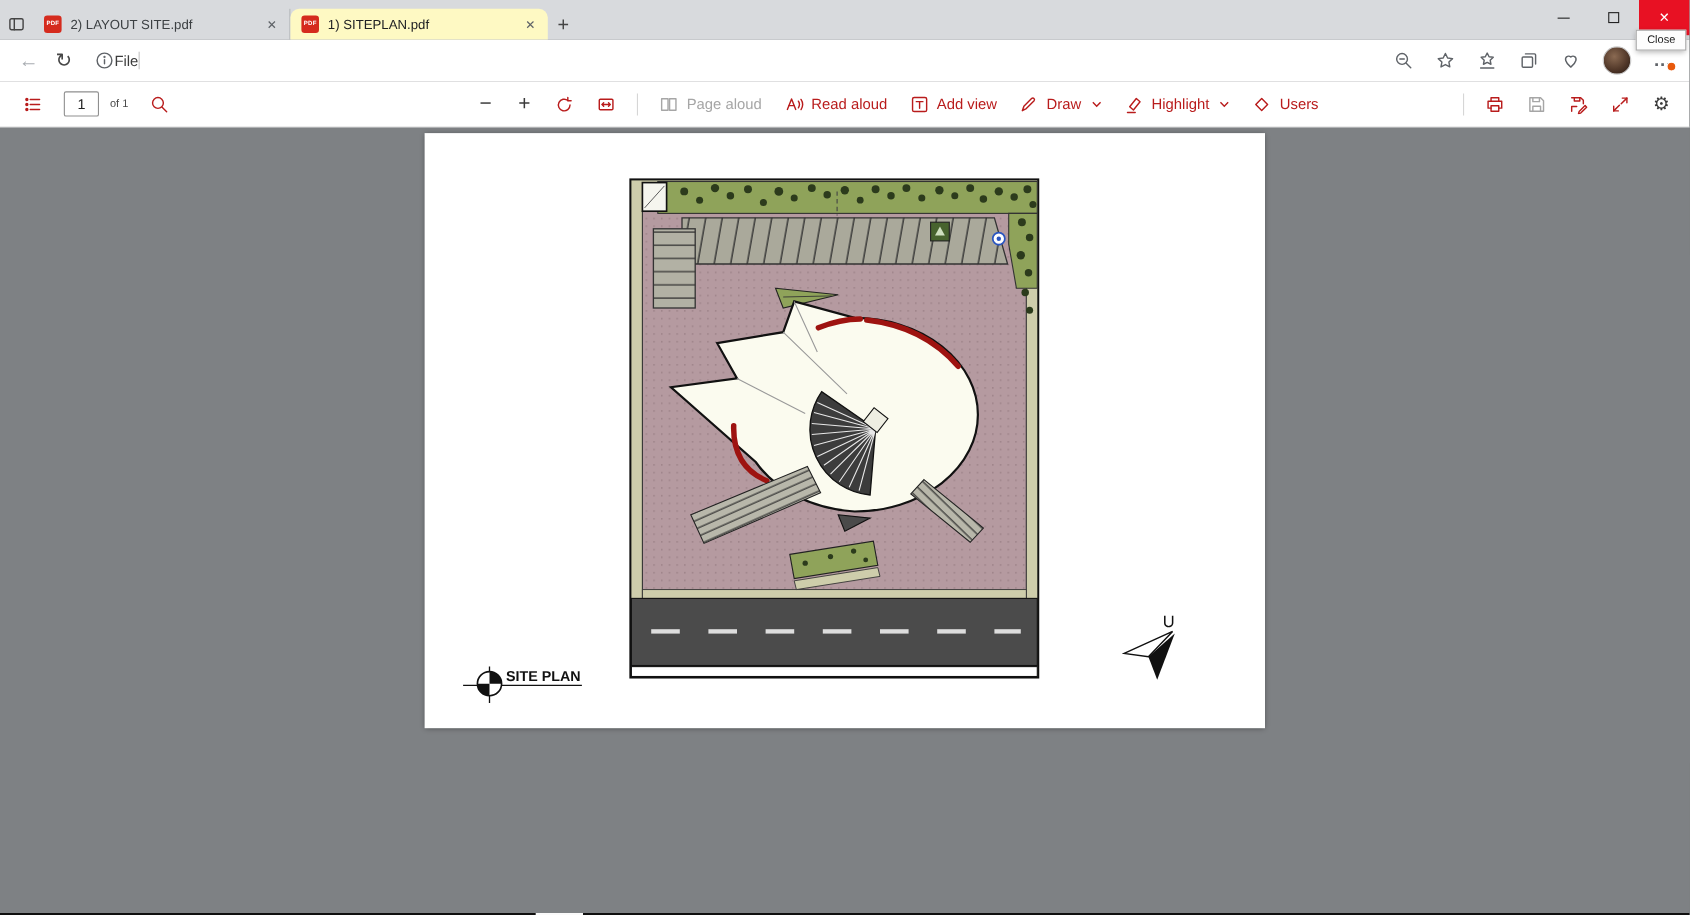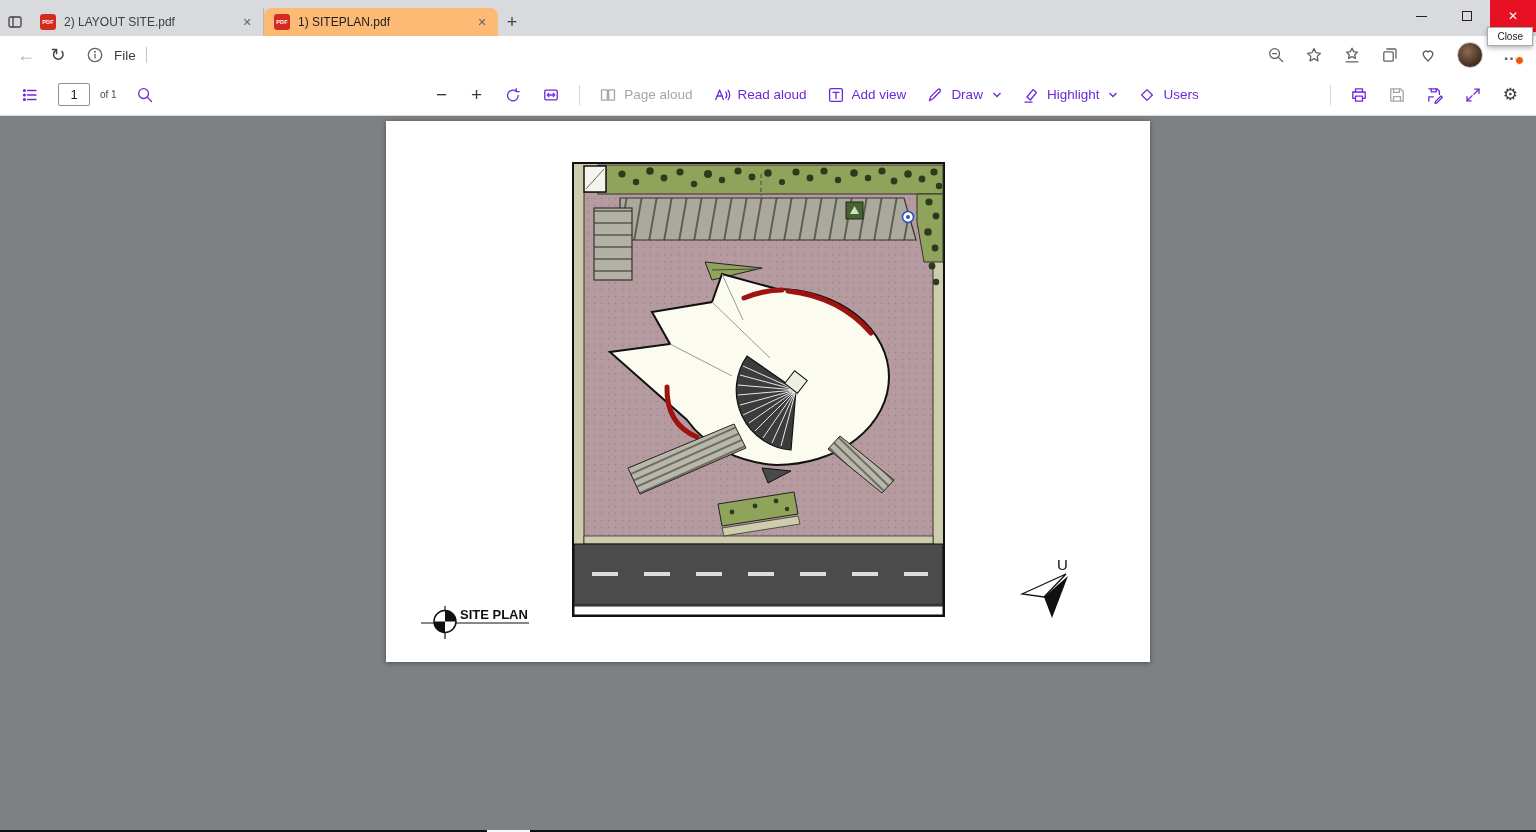--- a/index.html
+++ b/index.html
@@ -3,55 +3,55 @@
 <meta charset="utf-8">
 <style>
   * { margin:0; padding:0; box-sizing:border-box; }
   html,body { width:1536px; height:832px; overflow:hidden; font-family:"Liberation Sans", sans-serif; background:#7e8184; }
 
   
   .titlebar { height:36px; background:#d8dadd; display:flex; align-items:flex-end; position:relative; }
   .tab-actions { width:30px; height:28px; display:flex; align-items:center; justify-content:center; color:#444; }
   .tab { width:234px; height:28px; display:flex; align-items:center; gap:8px; padding:0 8px 0 10px; font-size:12px; color:#3c4043; position:relative; }
   .tab.inactive { border-right:1px solid #b7b9bc; }
-  .tab.active { background:#fdba74; border-radius:8px 8px 0 0; color:#202124; }
+  .tab.active { background:#fef9c3; border-radius:8px 8px 0 0; color:#202124; }
   .tab .tab-label { flex:1; white-space:nowrap; overflow:hidden; text-overflow:ellipsis; }
   .tab .tab-close { width:16px; height:16px; display:flex; align-items:center; justify-content:center; font-size:11px; color:#5f6368; border-radius:50%; }
   .pdf-fav { width:16px; height:16px; background:#d52b1e; border-radius:3px; color:#fff; font-size:5.5px; font-weight:bold; display:flex; align-items:center; justify-content:center; letter-spacing:.2px; flex:none; }
   .newtab { width:28px; height:28px; display:flex; align-items:center; justify-content:center; font-size:18px; color:#444; }
   .win-controls { position:absolute; right:0; top:0; height:32px; display:flex; }
   .win-btn { width:46px; height:32px; display:flex; align-items:center; justify-content:center; }
   .min-glyph { width:11px; height:1px; background:#222; }
   .max-glyph { width:10px; height:10px; border:1.1px solid #222; }
   .win-close { background:#e81123; color:#fff; font-size:12px; }
   .tooltip { position:absolute; top:27px; right:3px; background:#fdfdfd; border:1px solid #a9a9a9; box-shadow:0 2px 5px rgba(0,0,0,.3); padding:3px 9px; font-size:10px; color:#1a1a1a; z-index:60; }
 
   
   .addressbar { height:38px; background:#fff; display:flex; align-items:center; padding:0 10px; }
   .nav-btn { width:32px; height:32px; display:flex; align-items:center; justify-content:center; font-size:18px; border-radius:50%; }
   .nav-back { color:#a9adb2; }
   .nav-refresh { color:#474747; }
-  .url-area { display:flex; align-items:center; gap:10px; margin-left:12px; flex:1; min-width:0; }
+  .url-area { display:flex; align-items:center; margin-left:12px; flex:1; min-width:0; }
   .scheme { font-size:13.5px; color:#3c3c3c; }
   .vdiv16 { width:1px; height:16px; background:#c4c4c4; }
   .url-text { font-size:14px; color:#202124; white-space:nowrap; overflow:hidden; }
   .bar-icons { display:flex; align-items:center; gap:20px; margin-left:auto; color:#5f6368; padding-right:6px; }
   .bar-icons .ibtn { display:flex; align-items:center; justify-content:center; position:relative; }
   .avatar { width:26px; height:26px; border-radius:50%; background:radial-gradient(circle at 40% 35%, #8a6a52 0%, #53392a 55%, #241711 100%); border:1px solid #c9c9c9; }
   .menu-dots { font-size:17px; font-weight:bold; color:#5f6368; line-height:10px; }
   .badge { position:absolute; right:-4px; bottom:-5px; width:9px; height:9px; border-radius:50%; background:#e8590c; border:1.5px solid #fff; }
 
   
   .pdfbar { height:42px; background:#fff; border-bottom:1px solid #d8d8d8; box-shadow:0 1px 2px rgba(0,0,0,.10); position:relative; display:flex; align-items:center; }
   .pb-left { display:flex; align-items:center; gap:10px; padding-left:12px; }
   .page-input { width:32px; height:23px; border:1px solid #8f8f8f; border-radius:2px; text-align:center; font-size:13px; font-family:"Liberation Sans",sans-serif; color:#222; }
   .of-label { font-size:10px; color:#474747; }
   .pb-center { position:absolute; left:425px; top:0; height:100%; display:flex; align-items:center; gap:2px; }
   .pb-right { position:absolute; right:8px; top:0; height:100%; display:flex; align-items:center; gap:2px; }
-  .tbtn { display:flex; align-items:center; gap:7px; padding:5px 9px; border-radius:4px; color:#6d28d9; font-size:13.5px; white-space:nowrap; }
+  .tbtn { display:flex; align-items:center; gap:7px; padding:5px 9px; border-radius:4px; color:#b91c1c; font-size:13.5px; white-space:nowrap; }
   .tbtn.disabled { color:#a6a6a6; }
   .glyph-btn { font-size:19px; color:#3a3a3a; padding:2px 11px; }
   .vdiv20 { width:1px; height:20px; background:#d6d6d6; margin:0 8px; }
   svg.ic { width:18px; height:18px; fill:none; stroke:currentColor; stroke-width:1.3; stroke-linecap:round; stroke-linejoin:round; flex:none; }
   svg.chev { width:10px; height:10px; fill:none; stroke:currentColor; stroke-width:1.3; margin-left:2px; }
   .gear { font-size:17px; color:#3a3a3a; padding:2px 10px; }
 
   
   .content { position:relative; height:714px; background:#7e8184; }
   .page { position:absolute; left:386px; top:5px; width:764px; height:541px; background:#fff; box-shadow:0 1px 5px rgba(0,0,0,.4); }

